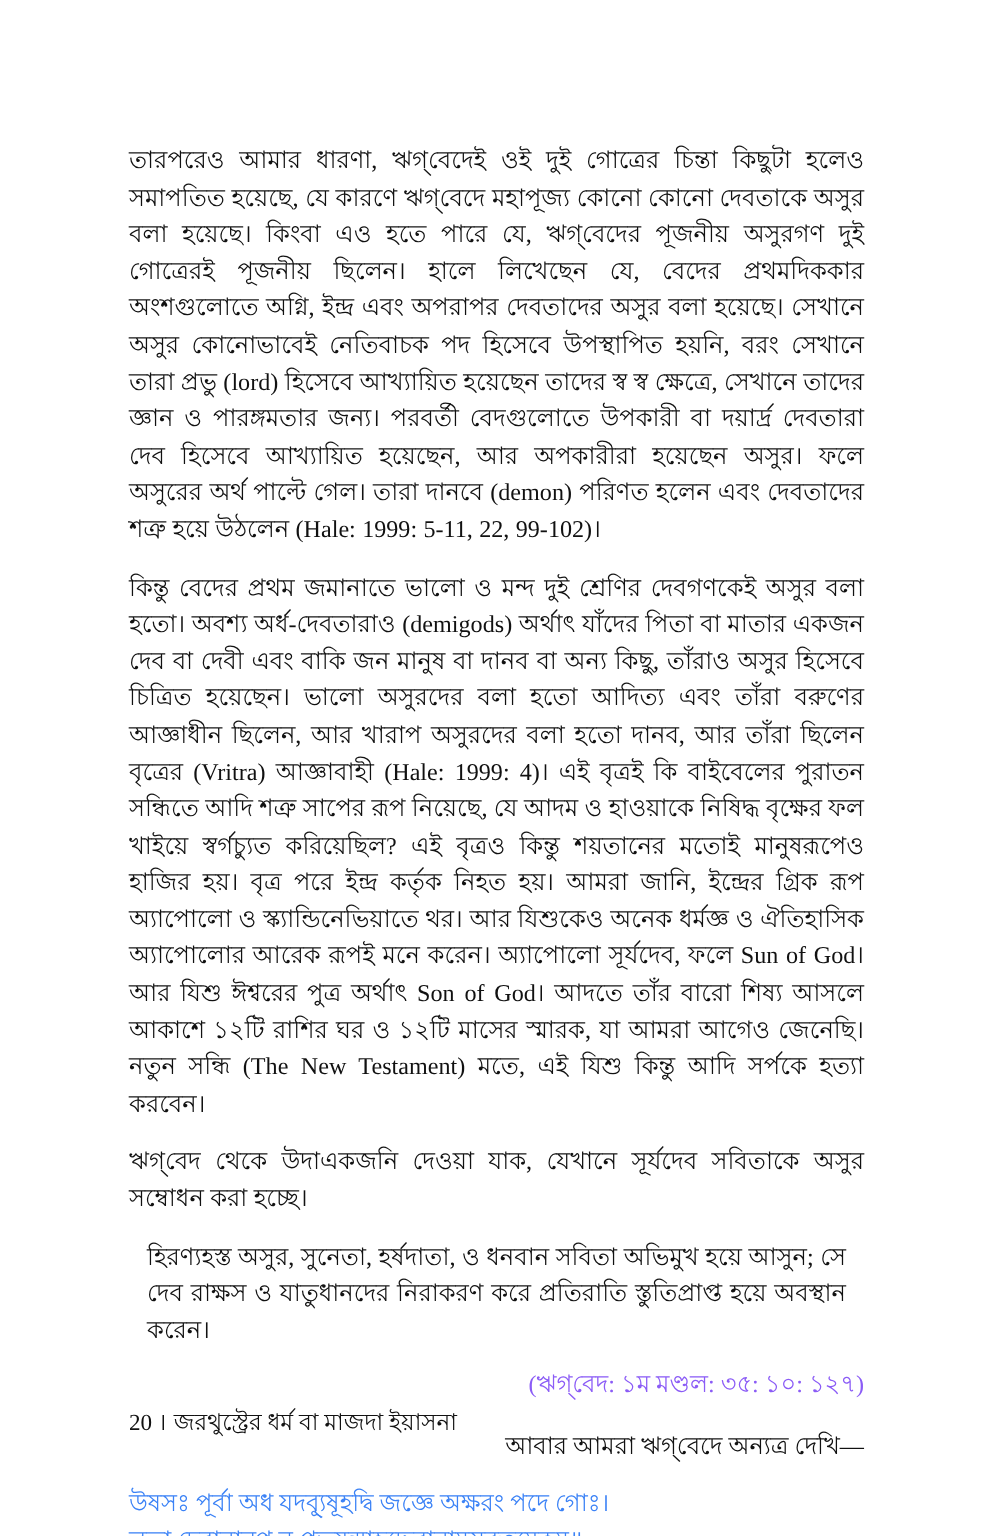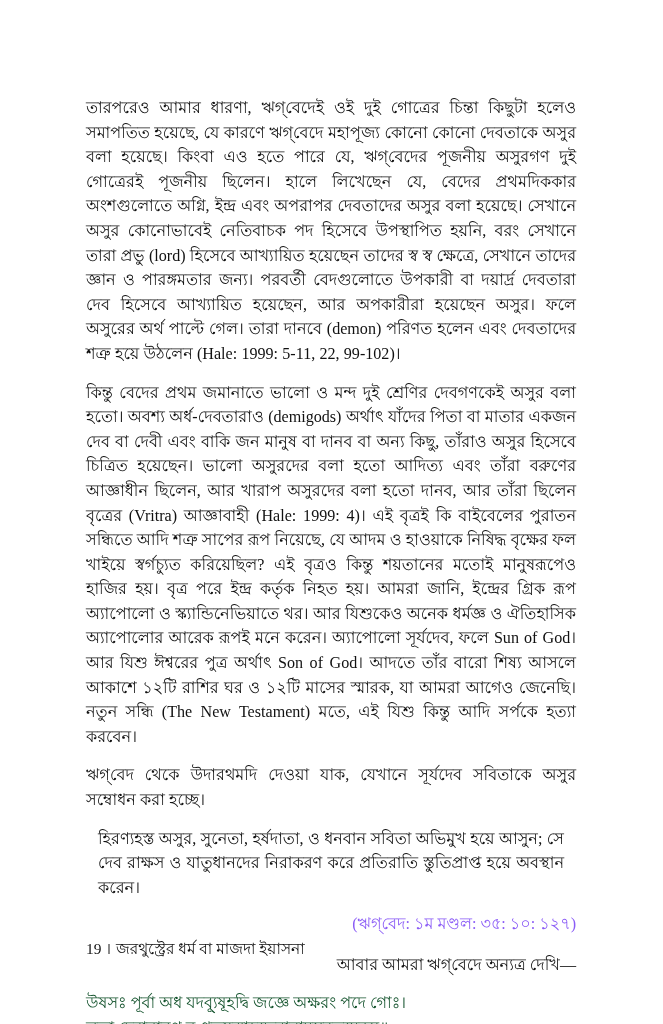--- a/index.html
+++ b/index.html
@@ -51,21 +51,21 @@
     text-align: right;
     margin: 0 0 12px 0;
   }
   .verse-block {
     margin: 0 0 14px 0;
   }
   .verse-line {
     font-family: "Liberation Serif", "DejaVu Serif", serif;
     font-size: 16.1px;
     line-height: 25.5px;
-    color: #14532d;
+    color: #3b82f6;
     text-align: left;
     white-space: nowrap;
   }
   .quote-block {
     margin: 0 0 16px 0;
   }
   .quote-line {
     font-family: "Liberation Serif", "DejaVu Serif", serif;
     font-size: 16.1px;
     line-height: 24.6px;
@@ -108,34 +108,34 @@
 <body>
 
 <div class="page">
 
   <div class="content">
 
     <p class="para">তারপরেও আমার ধারণা, ঋগ্‌বেদেই ওই দুই গোত্রের চিন্তা কিছুটা হলেও সমাপতিত হয়েছে, যে কারণে ঋগ্‌বেদে মহাপূজ্য কোনো কোনো দেবতাকে অসুর বলা হয়েছে। কিংবা এও হতে পারে যে, ঋগ্‌বেদের পূজনীয় অসুরগণ দুই গোত্রেরই পূজনীয় ছিলেন। হালে লিখেছেন যে, বেদের প্রথমদিককার অংশগুলোতে অগ্নি, ইন্দ্র এবং অপরাপর দেবতাদের অসুর বলা হয়েছে। সেখানে অসুর কোনোভাবেই নেতিবাচক পদ হিসেবে উপস্থাপিত হয়নি, বরং সেখানে তারা প্রভু (lord) হিসেবে আখ্যায়িত হয়েছেন তাদের স্ব স্ব ক্ষেত্রে, সেখানে তাদের জ্ঞান ও পারঙ্গমতার জন্য। পরবর্তী বেদগুলোতে উপকারী বা দয়ার্দ্র দেবতারা দেব হিসেবে আখ্যায়িত হয়েছেন, আর অপকারীরা হয়েছেন অসুর। ফলে অসুরের অর্থ পাল্টে গেল। তারা দানবে (demon) পরিণত হলেন এবং দেবতাদের শত্রু হয়ে উঠলেন (Hale: 1999: 5-11, 22, 99-102)।</p>
 
     <p class="para">কিন্তু বেদের প্রথম জমানাতে ভালো ও মন্দ দুই শ্রেণির দেবগণকেই অসুর বলা হতো। অবশ্য অর্ধ-দেবতারাও (demigods) অর্থাৎ যাঁদের পিতা বা মাতার একজন দেব বা দেবী এবং বাকি জন মানুষ বা দানব বা অন্য কিছু, তাঁরাও অসুর হিসেবে চিত্রিত হয়েছেন। ভালো অসুরদের বলা হতো আদিত্য এবং তাঁরা বরুণের আজ্ঞাধীন ছিলেন, আর খারাপ অসুরদের বলা হতো দানব, আর তাঁরা ছিলেন বৃত্রের (Vritra) আজ্ঞাবাহী (Hale: 1999: 4)। এই বৃত্রই কি বাইবেলের পুরাতন সন্ধিতে আদি শত্রু সাপের রূপ নিয়েছে, যে আদম ও হাওয়াকে নিষিদ্ধ বৃক্ষের ফল খাইয়ে স্বর্গচ্যুত করিয়েছিল? এই বৃত্রও কিন্তু শয়তানের মতোই মানুষরূপেও হাজির হয়। বৃত্র পরে ইন্দ্র কর্তৃক নিহত হয়। আমরা জানি, ইন্দ্রের গ্রিক রূপ অ্যাপোলো ও স্ক্যান্ডিনেভিয়াতে থর। আর যিশুকেও অনেক ধর্মজ্ঞ ও ঐতিহাসিক অ্যাপোলোর আরেক রূপই মনে করেন। অ্যাপোলো সূর্যদেব, ফলে Sun of God। আর যিশু ঈশ্বরের পুত্র অর্থাৎ Son of God। আদতে তাঁর বারো শিষ্য আসলে আকাশে ১২টি রাশির ঘর ও ১২টি মাসের স্মারক, যা আমরা আগেও জেনেছি। নতুন সন্ধি (The New Testament) মতে, এই যিশু কিন্তু আদি সর্পকে হত্যা করবেন।</p>
 
-    <p class="para para-noindent">ঋগ্‌বেদ থেকে উদারথমদি দেওয়া যাক, যেখানে সূর্যদেব সবিতাকে অসুর সম্বোধন করা হচ্ছে।</p>
+    <p class="para para-noindent">ঋগ্‌বেদ থেকে উদাএকজনি দেওয়া যাক, যেখানে সূর্যদেব সবিতাকে অসুর সম্বোধন করা হচ্ছে।</p>
 
     <div class="quote-block">
       <p class="quote-line">হিরণ্যহস্ত অসুর, সুনেতা, হর্ষদাতা, ও ধনবান সবিতা অভিমুখ হয়ে আসুন; সে দেব রাক্ষস ও যাতুধানদের নিরাকরণ করে প্রতিরাতি স্তুতিপ্রাপ্ত হয়ে অবস্থান করেন।</p>
       <p class="quote-cite">(ঋগ্‌বেদ: ১ম মণ্ডল: ৩৫: ১০: ১২৭)</p>
     </div>
 
     <p class="intro-line">আবার আমরা ঋগ্‌বেদে অন্যত্র দেখি—</p>
 
     <div class="verse-block">
       <div class="verse-line">উষসঃ পূর্বা অধ যদ্ব্যূষূহদ্বি জজ্ঞে অক্ষরং পদে গোঃ।</div>
       <div class="verse-line">ব্রতা দেবানানুপ নু প্রভুষন্মাহদ্দেবানামসুরত্বমেকম্॥</div>
 
     </div>
 
   </div>
 
   <div class="footer">
-    <span class="footer-num">19</span><span class="footer-sep">।</span><span class="footer-title">জরথুস্ট্রের ধর্ম বা মাজদা ইয়াসনা</span>
+    <span class="footer-num">20</span><span class="footer-sep">।</span><span class="footer-title">জরথুস্ট্রের ধর্ম বা মাজদা ইয়াসনা</span>
   </div>
 
 </div>
 
 </body></html>

